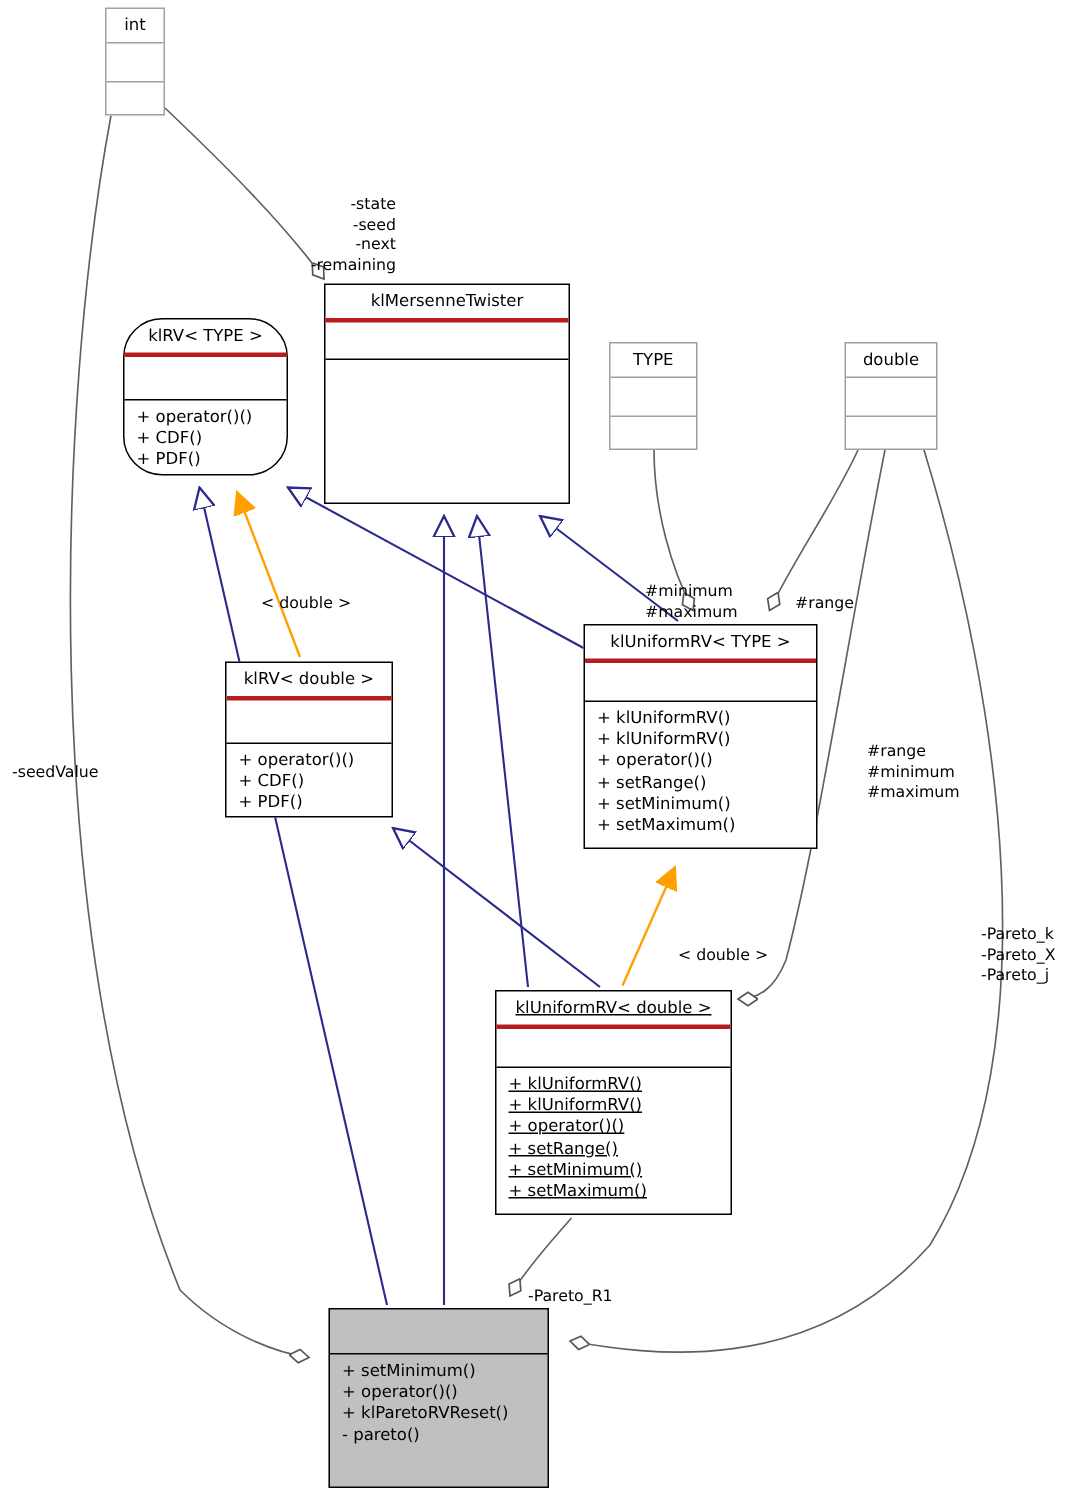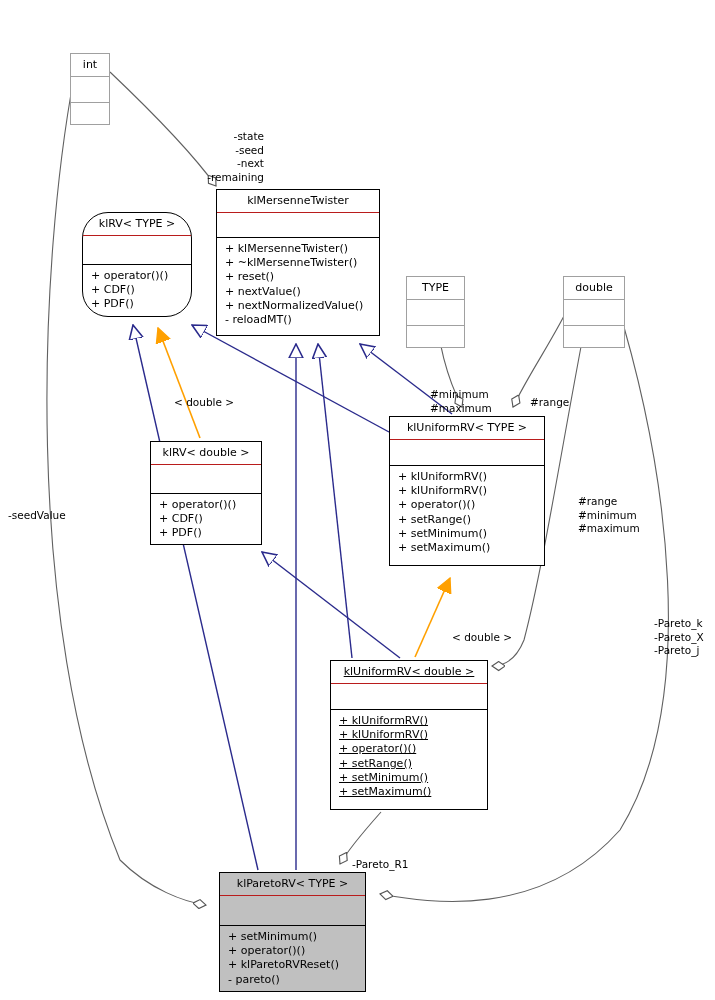--- a/index.html
+++ b/index.html
@@ -3,24 +3,24 @@
 <meta charset="utf-8">
 <style>
   html,body{margin:0;padding:0;background:#ffffff;}
   body{width:715px;height:1000px;position:relative;overflow:hidden;
        font-family:"DejaVu Sans","Liberation Sans",sans-serif;}
   #stage{position:absolute;left:0;top:0;width:715px;height:1000px;}
   svg.edges{position:absolute;left:0;top:0;width:715px;height:1000px;}
 
   .node{position:absolute;box-sizing:border-box;border:1px solid #000;
         background:#ffffff;}
-  .node.thin{border:1px solid #a0a0a0;margin-top:48px;}
+  .node.thin{border:1px solid #a0a0a0;}
   .node.filled{background:#c0c0c0;}
   .node .title{font-size:11px;color:#000;text-align:center;
-        padding:4px 6px 5px 6px;border-bottom:1px solid #b91c1c;white-space:nowrap;}
+        padding:4px 6px 5px 6px;border-bottom:3px solid #b91c1c;white-space:nowrap;}
   .node.thin .title{border-bottom:1px solid #a0a0a0;}
   .node .attrs{border-bottom:1px solid #000;min-height:20px;}
   .node.thin .attrs{border-bottom:1px solid #a0a0a0;min-height:19px;}
   .node .ops{padding:4px 0 4px 0;}
   .node .row{font-size:11px;color:#000;padding:0 0 0 8px;line-height:14.2px;
         white-space:nowrap;}
   .edge-label{position:absolute;font-size:10.5px;color:#000;white-space:nowrap;
         line-height:13.5px;margin-top:25px;}
   .edge-label.r{text-align:right;}
 </style>
@@ -105,28 +105,20 @@
 
   <div class="node thin" style="left:70px;top:5px;width:40px;height:72px;">
     <div class="title">int</div>
     <div class="attrs" style="height:25px;"></div>
     <div class="ops" style="height:24px;"></div>
   </div>
 
   <div class="node" style="left:216px;top:189px;width:164px;height:147px;">
     <div class="title">klMersenneTwister</div>
     <div class="attrs" style="height:24px;"></div>
-    <div class="ops">
-      <div class="row">+ klMersenneTwister()</div>
-      <div class="row">+ ~klMersenneTwister()</div>
-      <div class="row">+ reset()</div>
-      <div class="row">+ nextValue()</div>
-      <div class="row">+ nextNormalizedValue()</div>
-      <div class="row">- reloadMT()</div>
-    </div>
   </div>
 
   <div class="node" style="left:82px;top:212px;width:110px;height:105px;border-radius:26px;">
     <div class="title">klRV&lt; TYPE &gt;</div>
     <div class="attrs" style="height:28px;"></div>
     <div class="ops">
       <div class="row">+ operator()()</div>
       <div class="row">+ CDF()</div>
       <div class="row">+ PDF()</div>
     </div>
@@ -174,21 +166,20 @@
       <div class="row">+ klUniformRV()</div>
       <div class="row">+ klUniformRV()</div>
       <div class="row">+ operator()()</div>
       <div class="row">+ setRange()</div>
       <div class="row">+ setMinimum()</div>
       <div class="row">+ setMaximum()</div>
     </div>
   </div>
 
   <div class="node filled" style="left:219px;top:872px;width:147px;height:120px;">
-    <div class="title">klParetoRV&lt; TYPE &gt;</div>
     <div class="attrs" style="height:29px;"></div>
     <div class="ops">
       <div class="row">+ setMinimum()</div>
       <div class="row">+ operator()()</div>
       <div class="row">+ klParetoRVReset()</div>
       <div class="row">- pareto()</div>
     </div>
   </div>
 
   <div class="edge-label r" style="left:200px;top:105px;width:64px;">

